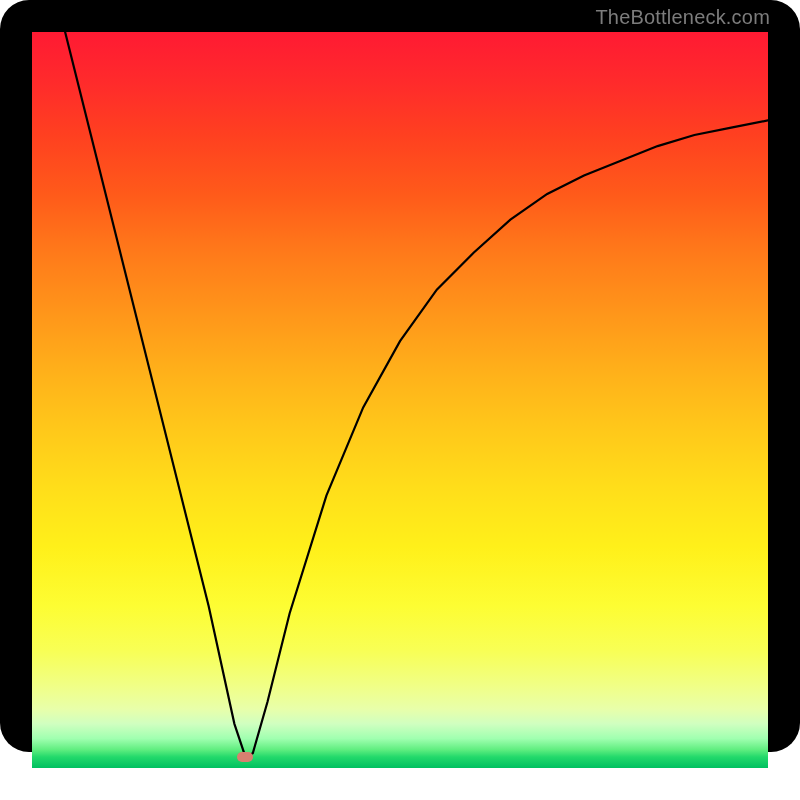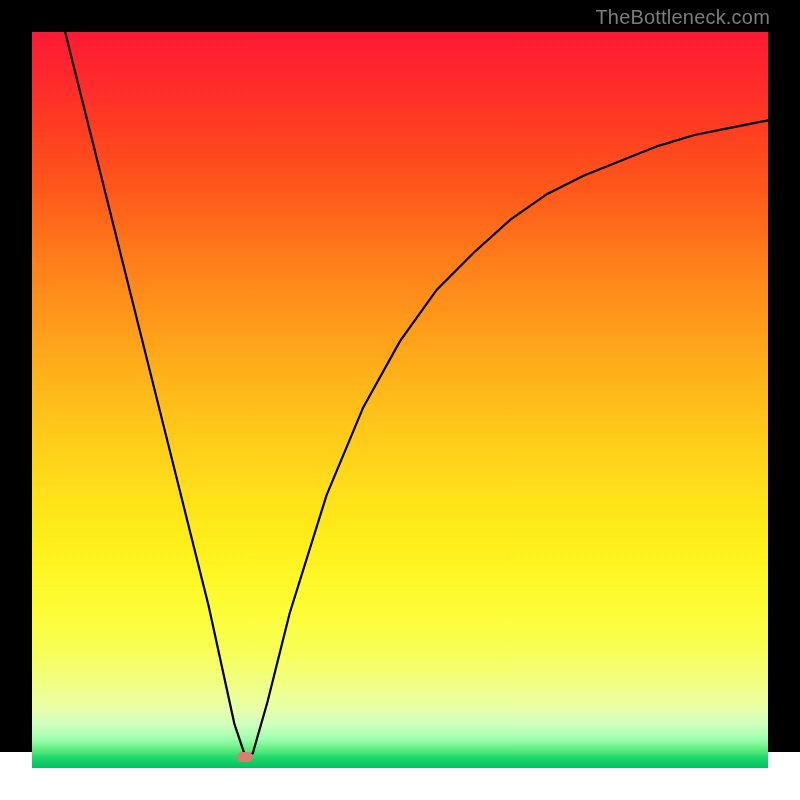--- a/index.html
+++ b/index.html
@@ -2,20 +2,21 @@
 <html><head>
 <meta charset="utf-8">
 <style>
   * { margin: 0; padding: 0; box-sizing: border-box; }
   html, body { width: 800px; height: 800px; overflow: hidden; }
   .outer {
     width: 800px;
     height: 752px;
     background: #000000;
     position: relative;
+    border-radius: 29px;
   }
   .plot-area {
     position: absolute;
     left: 32px;
     top: 32px;
     width: 736px;
     height: 736px;
     background: linear-gradient(to bottom,
       #ff1a33 0%,
       #ff2b2b 7%,

